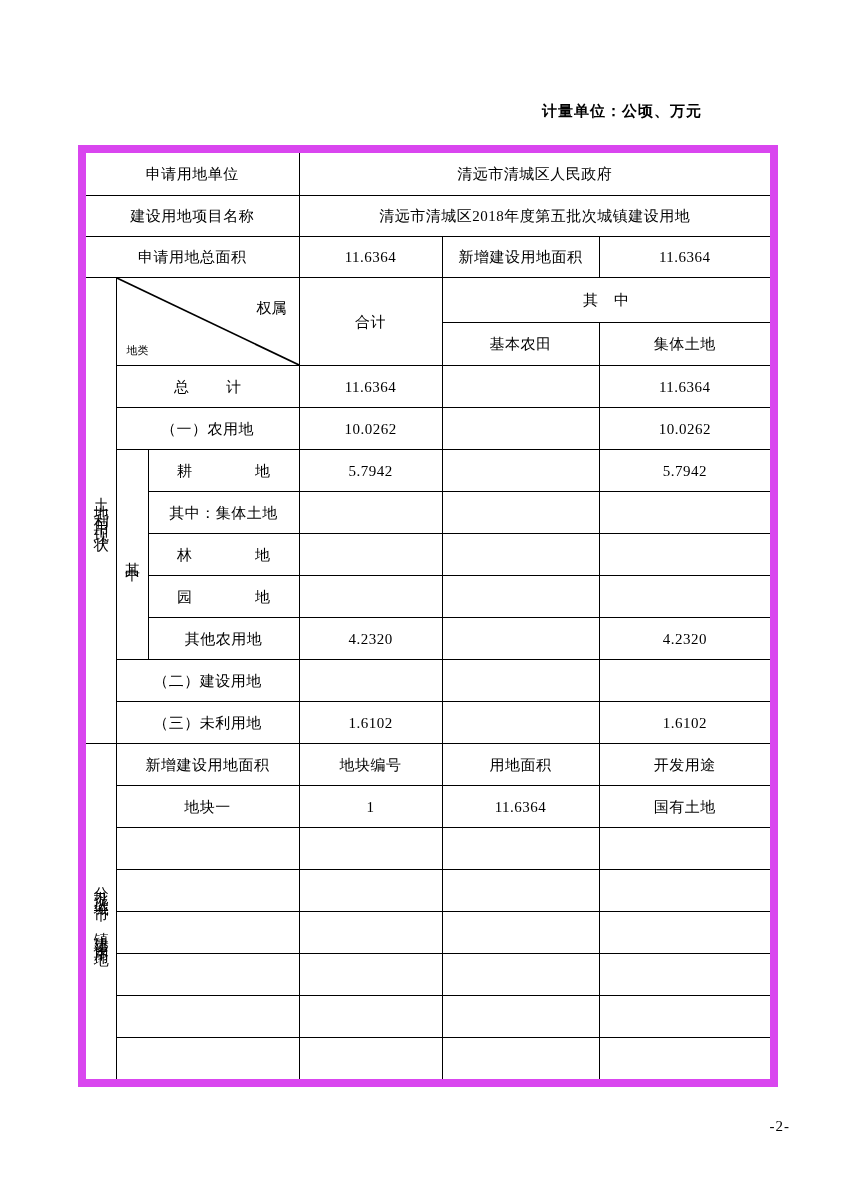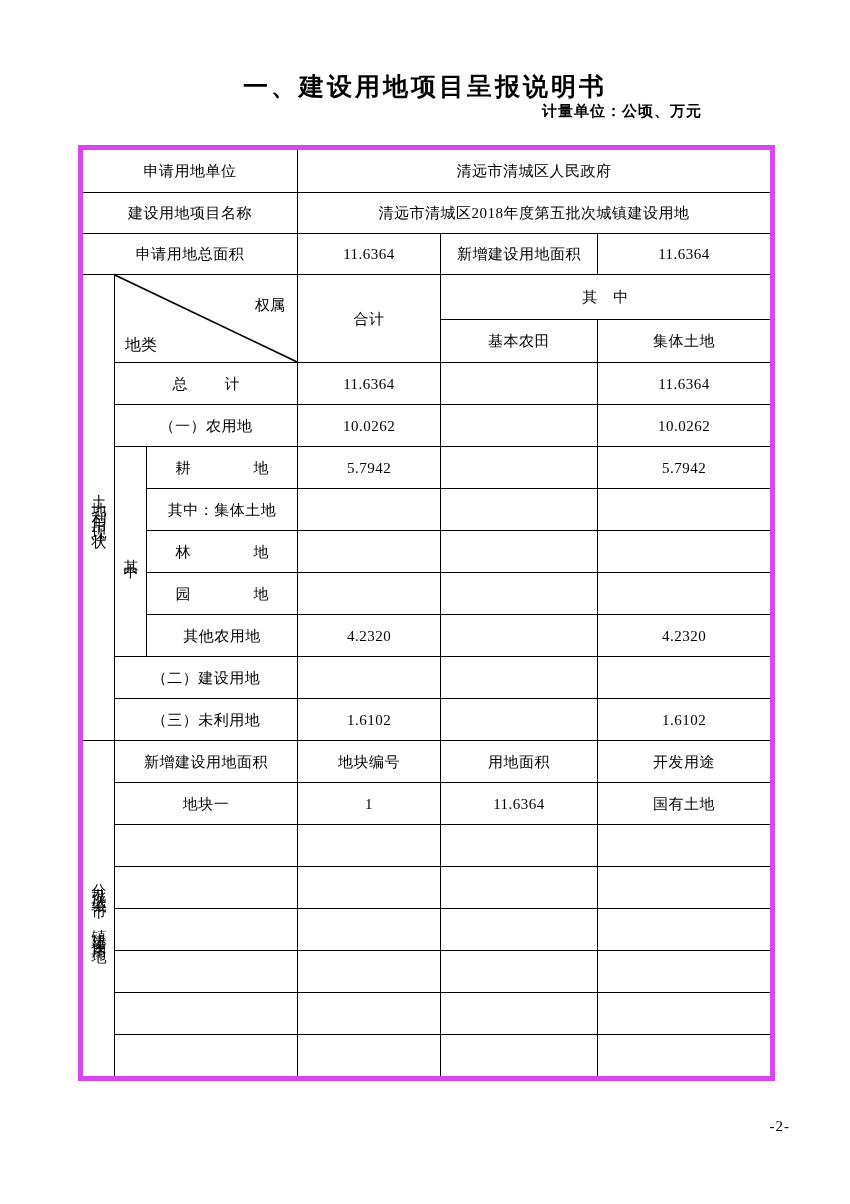--- a/index.html
+++ b/index.html
@@ -62,21 +62,21 @@
     padding: 0;
     text-align: center;
     vertical-align: middle;
     font-size: 15px;
     font-family: "Liberation Serif", "DejaVu Serif", serif;
     line-height: 1.2;
   }
 
   
   table.main {
-    border: 5px solid #d946ef;
+    border: 8px solid #d946ef;
   }
 
   .num {
     font-family: "Liberation Serif", "DejaVu Serif", serif;
     font-size: 15px;
     letter-spacing: 0.5px;
   }
 
   .cn {
     font-size: 15px;
@@ -120,37 +120,36 @@
   .diag .lbl-tr {
     position: absolute;
     right: 12px;
     top: 21px;
     font-size: 15px;
   }
   .diag .lbl-bl {
     position: absolute;
     left: 10px;
     bottom: 8px;
-    font-size: 16px;
+    font-size: 11px;
   }
 
   .pageno {
     position: absolute;
     right: 60px;
     top: 1118px;
     font-size: 15px;
     letter-spacing: 1px;
   }
 </style>
 </head>
 <body>
 
 <div class="page">
 
-  <div class="doc-title">一、建设用地项目呈报说明书</div>
 
   <div class="unit-note">计量单位：公顷、万元</div>
 
   <div class="tbl-wrap">
     <table class="main">
       <colgroup>
         <col style="width:34px">
         <col style="width:32px">
         <col style="width:151px">
         <col style="width:143px">

